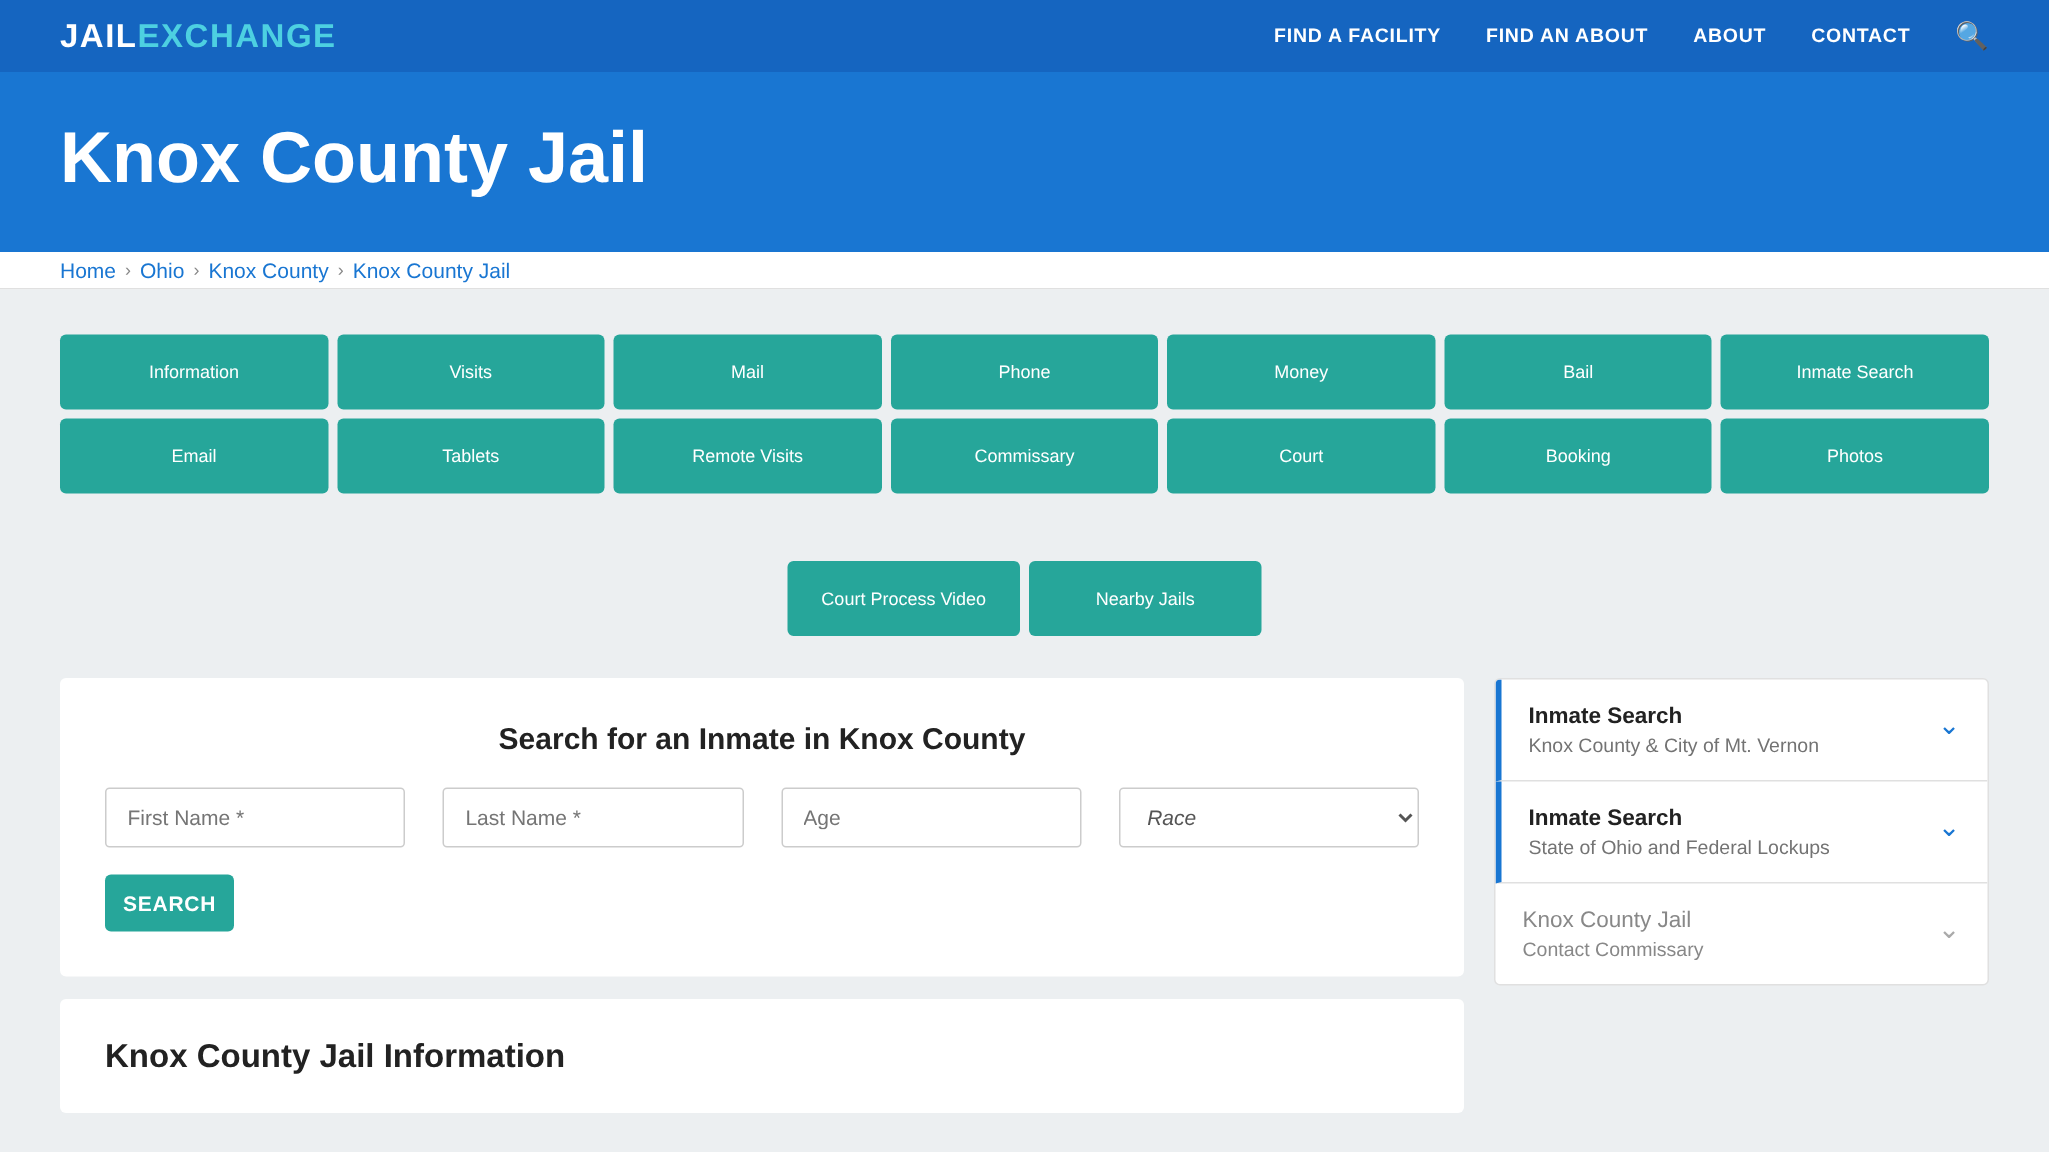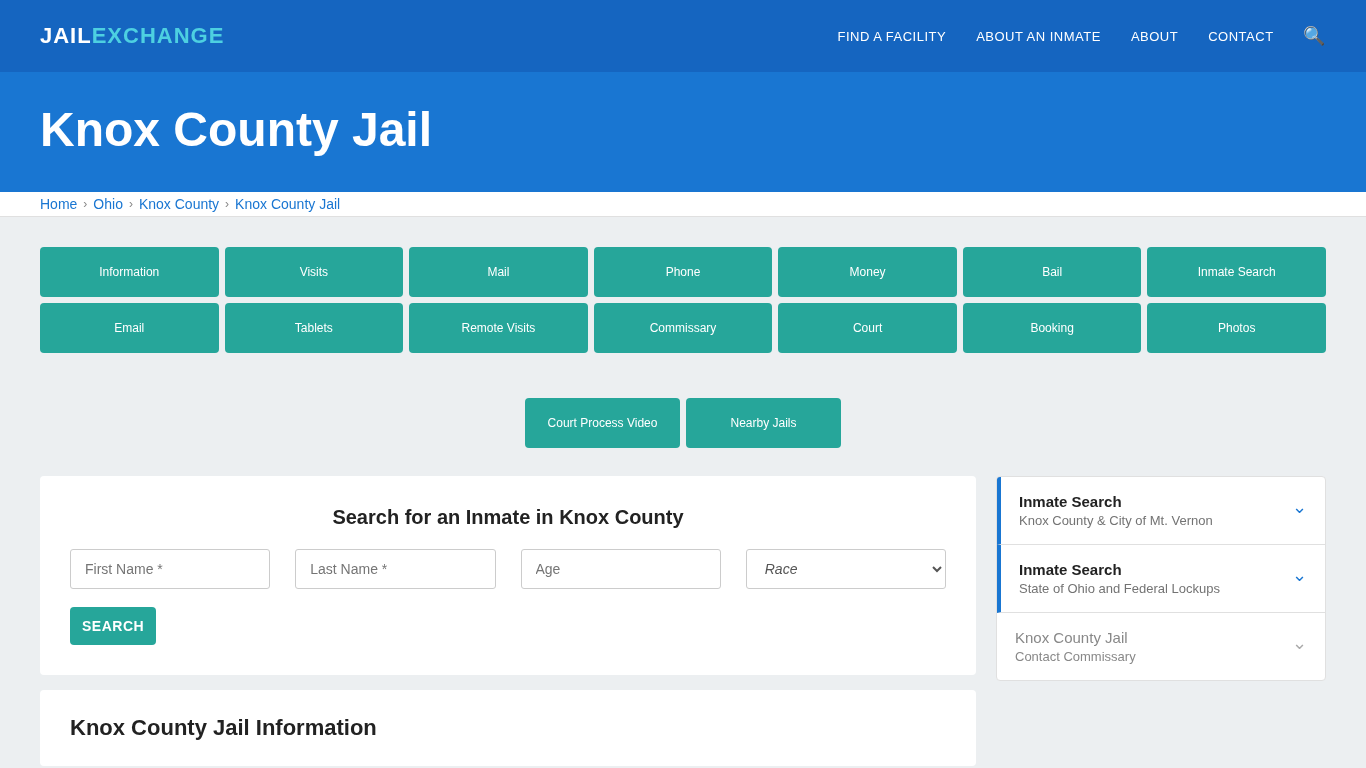--- a/index.html
+++ b/index.html
@@ -5,21 +5,21 @@
     * { margin: 0; padding: 0; box-sizing: border-box; }
     body { font-family: Arial, sans-serif; background: #fff; color: #333; }
 
     
     .navbar {
       background: #1565c0;
       display: flex;
       align-items: center;
       justify-content: space-between;
       padding: 0 40px;
-      height: 72px;
+      height: 48px;
     }
     .navbar-logo {
       display: flex;
       align-items: center;
     }
     .logo-jail {
       color: #fff;
       font-weight: 900;
       font-size: 22px;
       letter-spacing: 1px;
@@ -33,21 +33,21 @@
     .navbar-nav {
       display: flex;
       align-items: center;
       gap: 30px;
       list-style: none;
     }
     .navbar-nav a {
       color: #fff;
       text-decoration: none;
       font-size: 13px;
-      font-weight: 400;
+      font-weight: 700;
       letter-spacing: 0.5px;
     }
     .search-icon-nav {
       color: #fff;
       font-size: 18px;
       cursor: pointer;
     }
 
     
     .hero {
@@ -241,21 +241,21 @@
 </head>
 <body>
 
 <nav class="navbar">
   <div class="navbar-logo">
     <span class="logo-jail">JAIL</span>
     <span class="logo-exchange">EXCHANGE</span>
   </div>
   <ul class="navbar-nav">
     <li><a href="#">FIND A FACILITY</a></li>
-    <li><a href="#">ABOUT AN INMATE</a></li>
+    <li><a href="#">FIND AN ABOUT</a></li>
     <li><a href="#">ABOUT</a></li>
     <li><a href="#">CONTACT</a></li>
     <li>
       <span class="search-icon-nav">🔍</span>
     </li>
   </ul>
 </nav>
 
 <div class="hero">
   <h1>Knox County Jail</h1>

